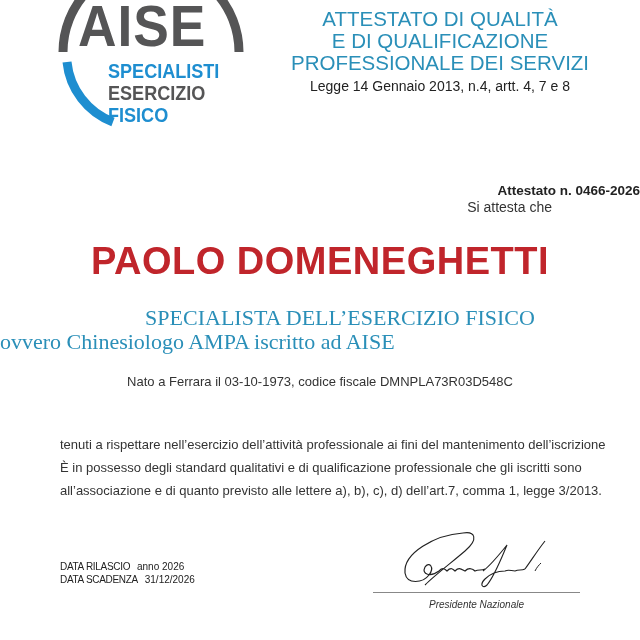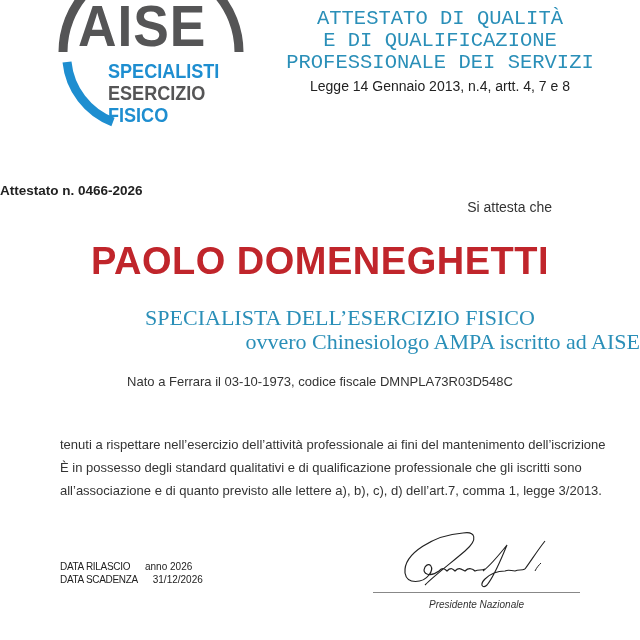--- a/index.html
+++ b/index.html
@@ -22,67 +22,67 @@
       font-size: 21px; line-height: 22px; letter-spacing: 0px;
       transform: scaleX(0.86); transform-origin: left top;
     }
     .logo-l1 { top: 60px; color: #1e8ed0; }
     .logo-l2 { top: 82px; color: #555556; }
     .logo-l3 { top: 104px; color: #1e8ed0; }
 
     .header-title {
       position: absolute; left: 285px; top: 8px; width: 310px;
       text-align: center;
-      font-family: Liberation Mono, monospace;
+      font-family: Liberation Sans, sans-serif;
       color: #2a8fb8; font-size: 20.5px; line-height: 22px;
     }
     .header-law {
       position: absolute; left: 285px; top: 78px; width: 310px;
       text-align: center; font-size: 14px; color: #222;
     }
 
     .attestato-number {
       position: absolute; left: 0; top: 183px; width: 640px;
-      text-align: left; font-weight: bold; font-size: 13.5px; color: #222;
+      text-align: right; font-weight: bold; font-size: 13.5px; color: #222;
     }
     .attestato-intro {
       position: absolute; left: 0; top: 199px; width: 552px;
       text-align: right; font-size: 14px; color: #333;
     }
     .person-name {
       position: absolute; left: 0; top: 240px; width: 640px;
       text-align: center; font-weight: bold; font-size: 38px;
       color: #c0252b; letter-spacing: 0.5px;
     }
     .role-title {
       position: absolute; left: 0; top: 306px; width: 640px;
       text-align: center; font-family: "Liberation Serif", serif;
       color: #2a8fb8; font-size: 22px; line-height: 24px; padding-left: 40px;
     }
     .role-subtitle {
       position: absolute; left: 0; top: 330px; width: 640px;
-      text-align: right; font-family: "Liberation Serif", serif;
+      text-align: left; font-family: "Liberation Serif", serif;
       color: #2a8fb8; font-size: 22px; line-height: 24px;
     }
     .birth-info {
       position: absolute; left: 0; top: 374px; width: 640px;
       text-align: center; font-size: 13px; color: #333;
     }
     .body-text {
       position: absolute; left: 60px; top: 433px; width: 520px;
       font-size: 13px; line-height: 23px; color: #333;
       text-align: justify;
     }
     .body-text .line { display: block; text-align: justify; text-align-last: justify; white-space: nowrap; }
     .body-text .line.last { text-align-last: left; }
 
     .dates { position: absolute; left: 60px; top: 560px; font-size: 10px; line-height: 13px; color: #222; }
     .dates .row { white-space: nowrap; }
     .dates .lbl { letter-spacing: -0.3px; }
-    .dates .val { margin-left: 12px; }
+    .dates .val { margin-left: 4px; }
 
     .signature { position: absolute; left: 395px; top: 525px; width: 170px; height: 70px; }
     .sign-line { position: absolute; left: 373px; top: 592px; width: 207px; height: 1px; background: #888; }
     .sign-role {
       position: absolute; left: 373px; top: 599px; width: 207px;
       text-align: center; font-style: italic; font-size: 10px; color: #333;
     }
   </style>
 </head>
 <body>

